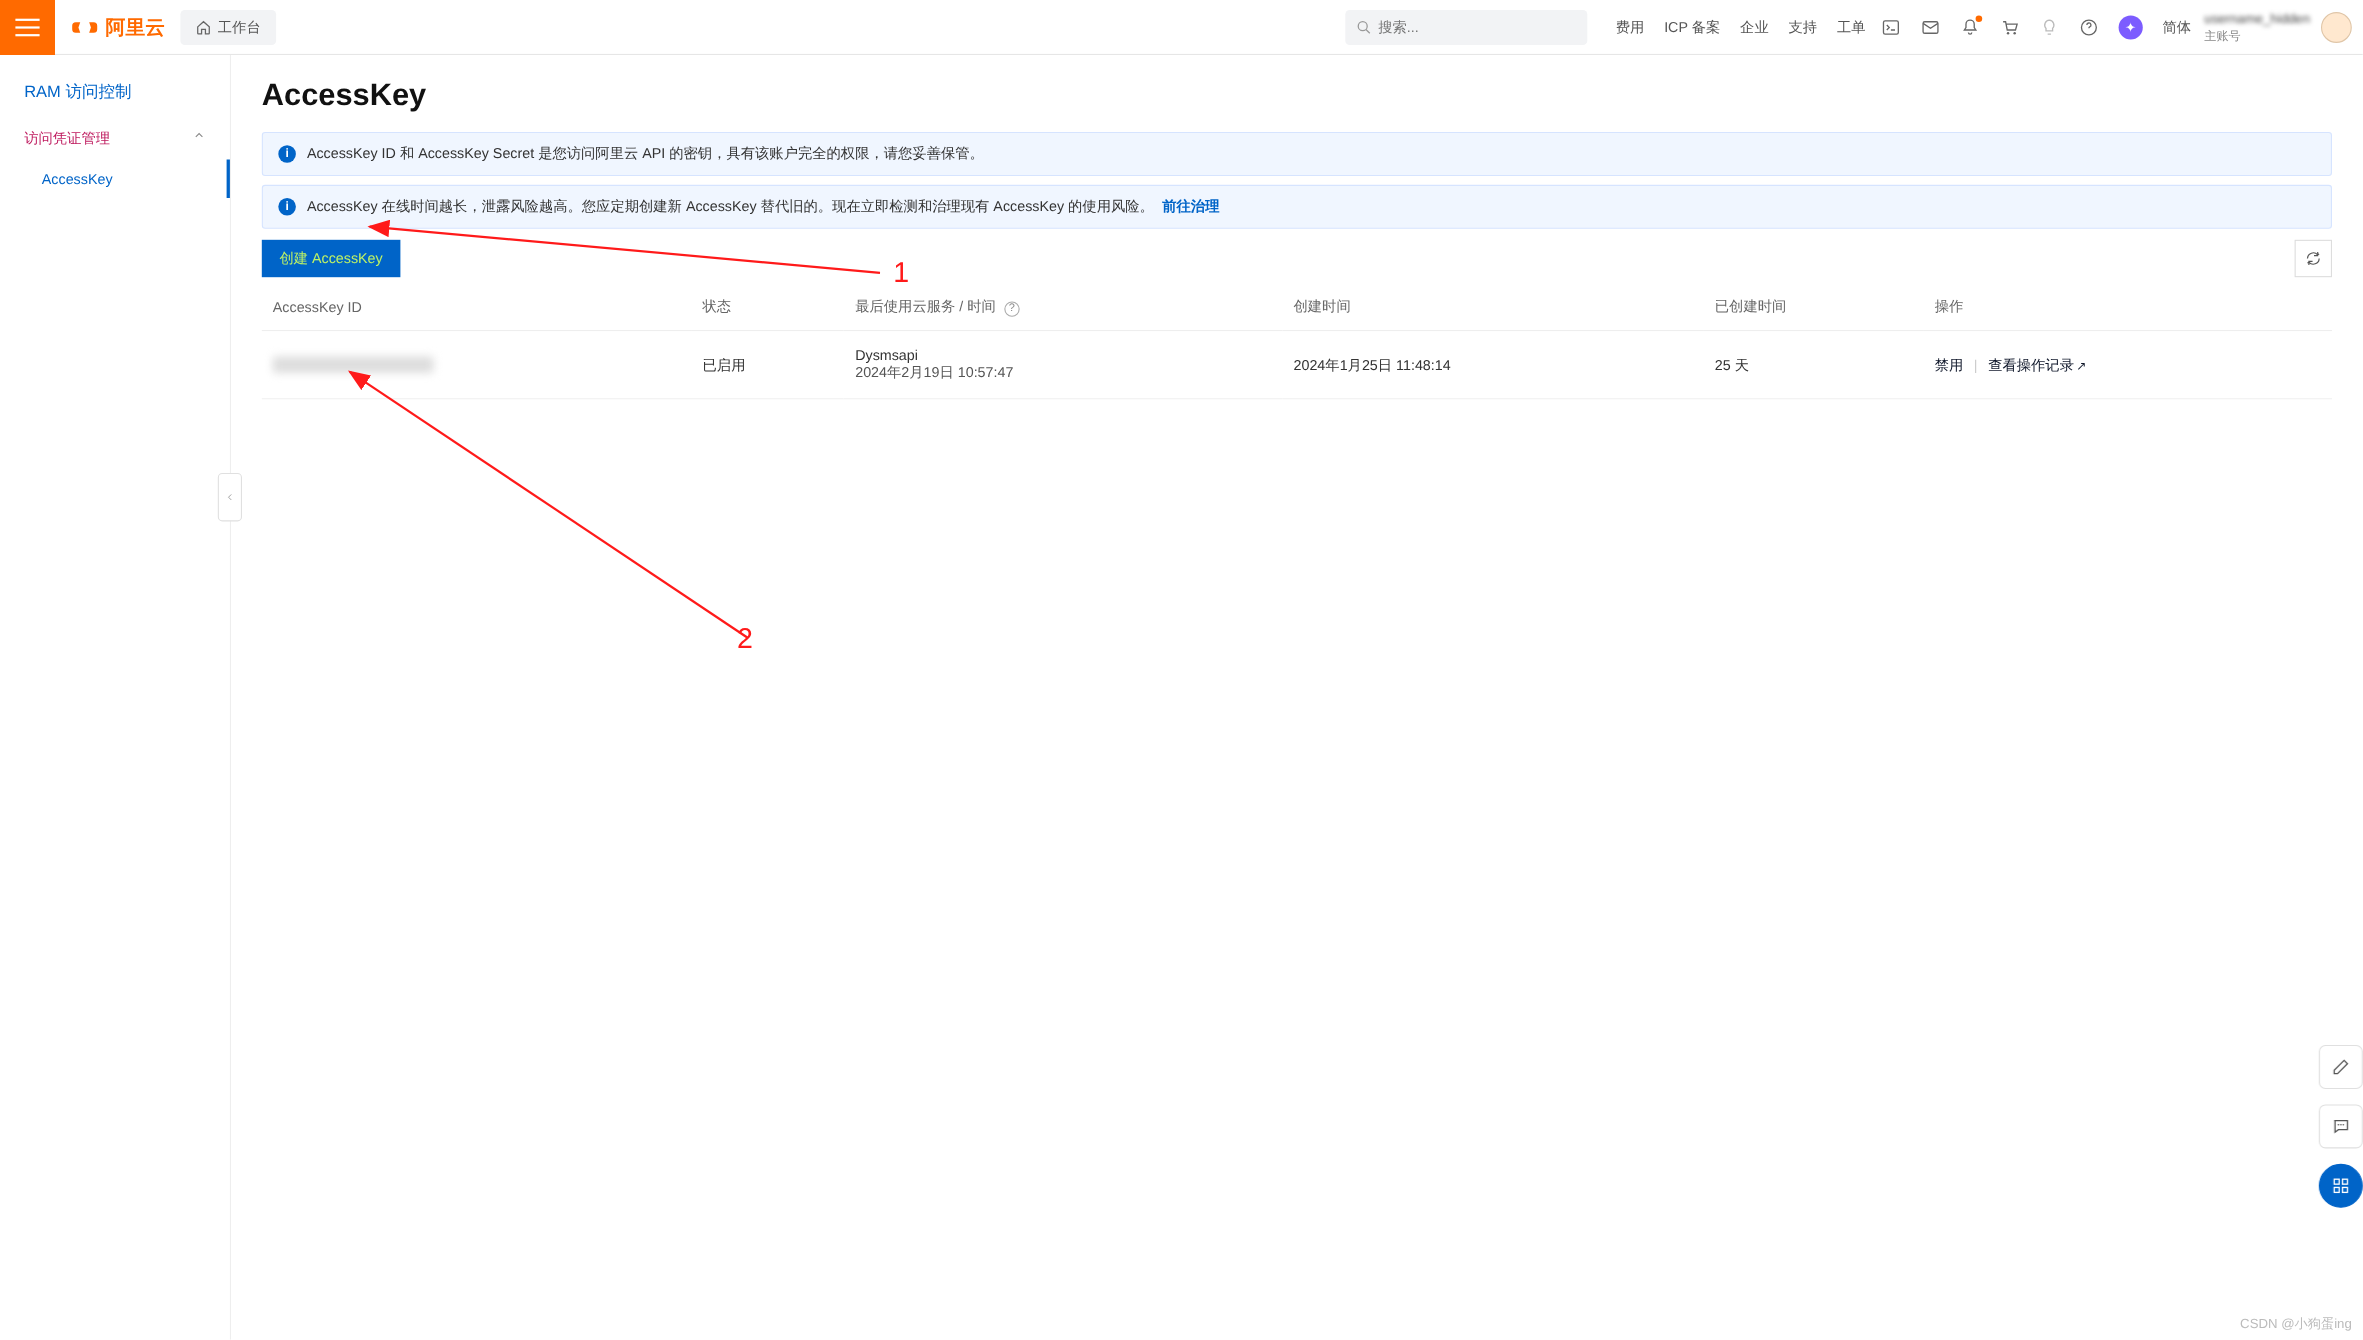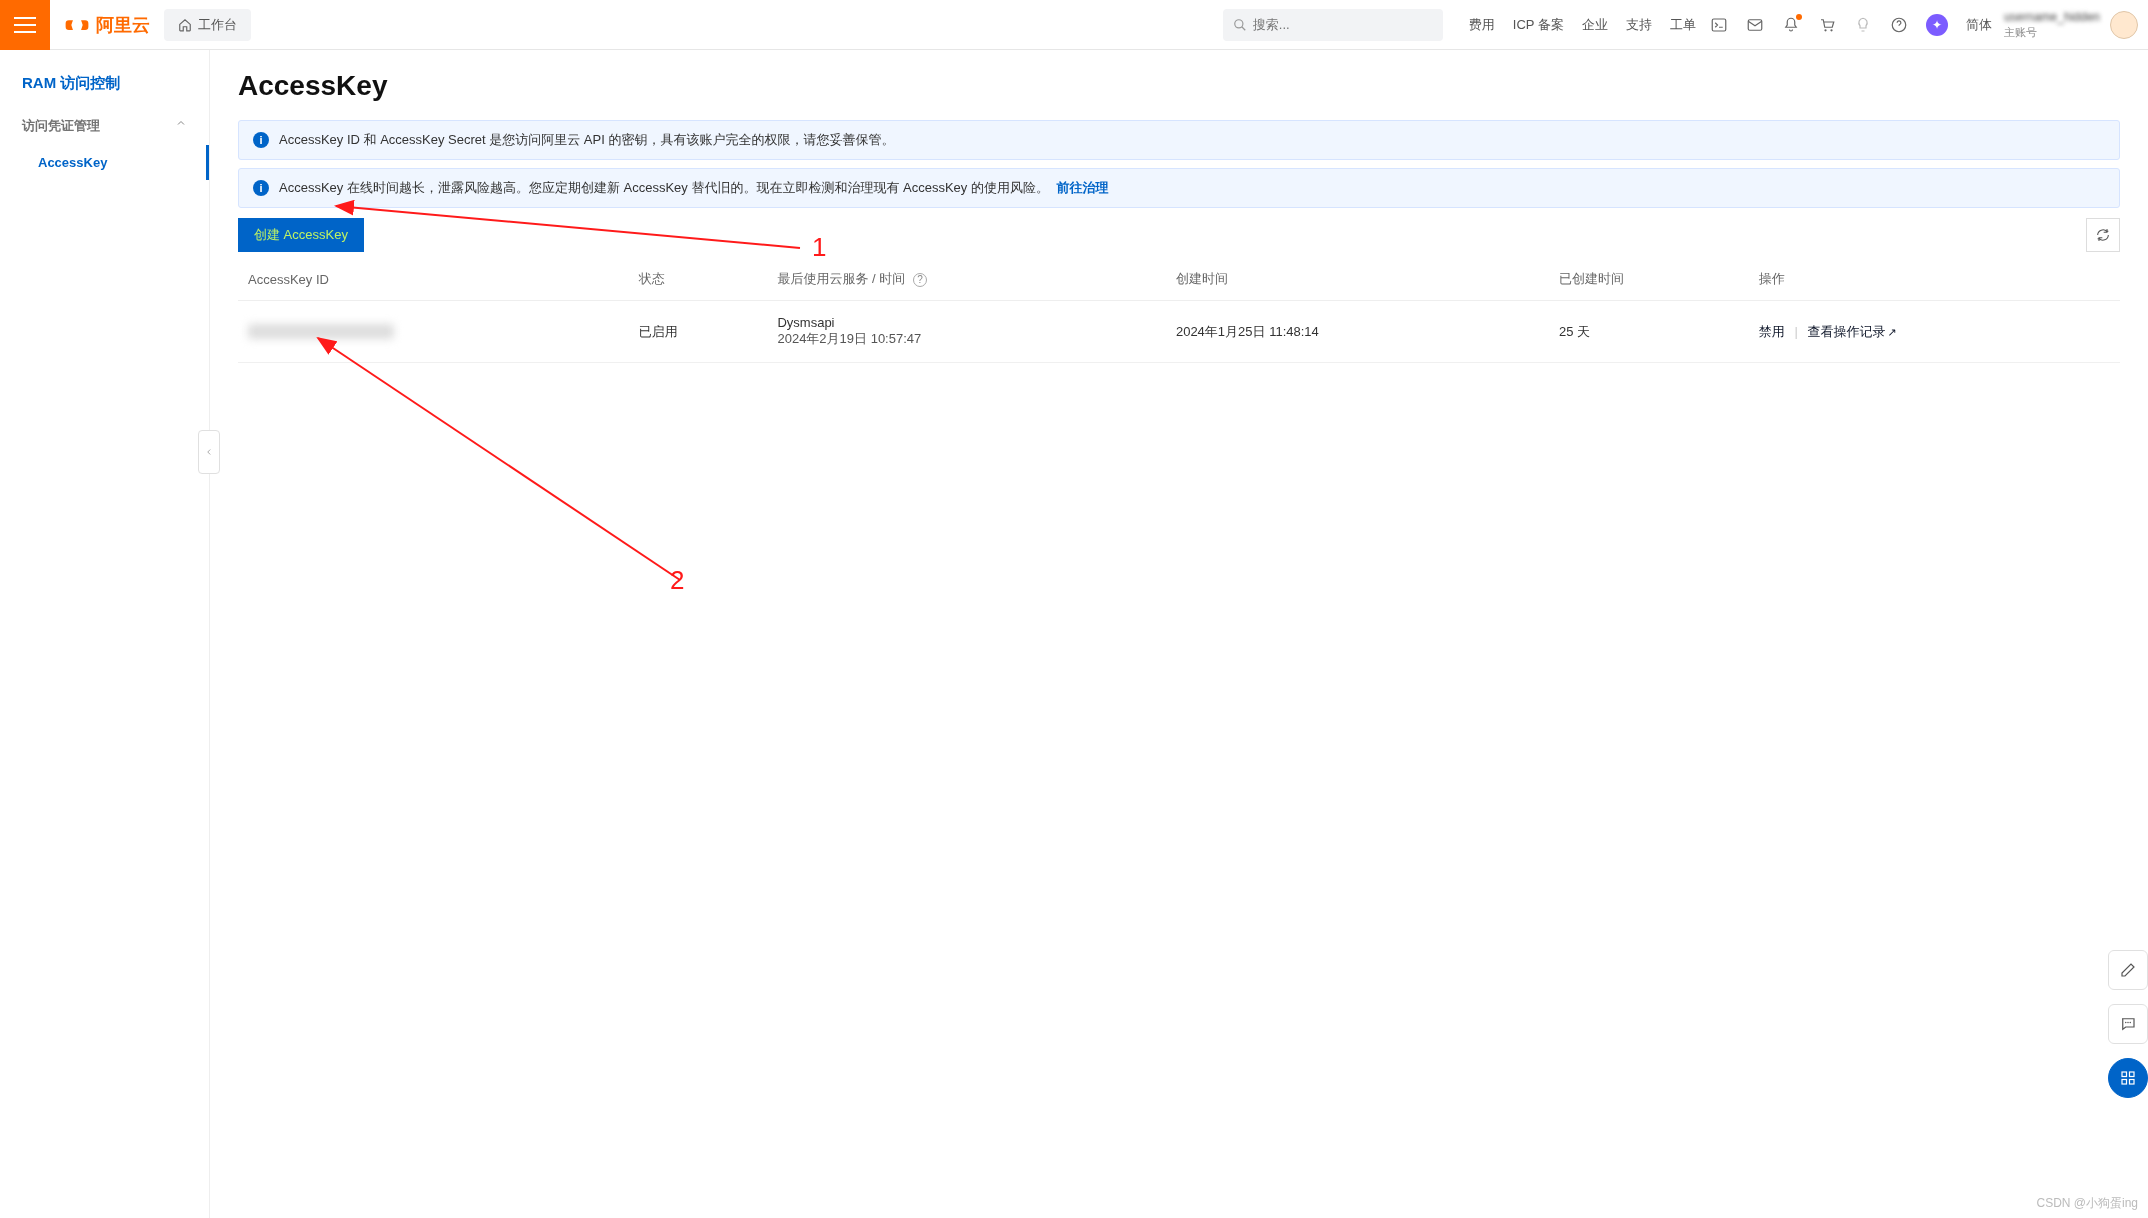--- a/index.html
+++ b/index.html
@@ -17,23 +17,23 @@
   .top-links span { cursor: pointer; }
   .top-icons { display: flex; align-items: center; gap: 18px; color: #666; }
   .top-icons .ic { width: 18px; height: 18px; display: flex; align-items: center; justify-content: center; cursor: pointer; position: relative; }
   .bell-dot::after { content:""; position:absolute; top:-2px; right:-2px; width:6px; height:6px; background:#ff6a00; border-radius:50%; }
   .pill-purple { width: 22px; height: 22px; border-radius: 50%; background: #7c5cff; display:flex;align-items:center;justify-content:center;color:#fff;font-size:12px;}
   .acct { display:flex; align-items:center; gap:10px; margin-left:12px;}
   .acct-text { text-align:right; font-size:12px; color:#444; line-height:1.25; filter: blur(2px);}
   .acct-sub { font-size:11px; color:#888; filter:none;}
   .avatar { width:28px; height:28px; border-radius:50%; background:#ffe8cf; border:1px solid #e0c6a8; }
   .layout { display:flex; height: calc(100vh - 50px); position: relative;}
-  .sidebar { width: 210px; border-right:1px solid #eee; padding-top:14px; position:relative;font-weight:bold; }
+  .sidebar { width: 210px; border-right:1px solid #eee; padding-top:14px; position:relative; }
   .side-title { color:#0064c8; font-size:15px; padding:10px 22px 14px; }
-  .side-item { display:flex; align-items:flex-start; justify-content:space-between; padding:10px 22px; color:#737373; cursor:pointer;}
+  .side-item { display:flex; align-items:flex-start; justify-content:space-between; padding:10px 22px; color:#be185d; cursor:pointer;}
   .side-sub { padding:10px 22px 10px 38px; color:#0064c8; cursor:pointer; border-right:3px solid #0064c8; background:#f5f9ff00;}
   .side-sub.active { border-right:3px solid #0064c8; color:#0064c8;}
   .collapse-handle { position:absolute; top: 380px; left: 198px; width:22px; height:44px; background:#fff; border:1px solid #e0e0e0; border-radius:4px; display:flex; align-items:center; justify-content:center; color:#999; cursor:pointer; z-index:5;}
   .main { flex:1; padding: 20px 28px; overflow:auto; position:relative;}
   h1.page-title { font-size:28px; font-weight:600; margin-bottom:18px; color:#111;}
   .alert { background:#f0f6ff; border:1px solid #d6e4ff; border-radius:3px; padding:10px 14px; display:flex; align-items:center; gap:10px; color:#333; font-size:13px; margin-bottom:8px;}
   .alert .info-ic { width:16px; height:16px; border-radius:50%; background:#0064c8; color:#fff; display:flex;align-items:center;justify-content:center; font-size:11px; font-weight:700; flex-shrink:0;}
   .alert a { color:#0064c8; font-weight:600; text-decoration:none; margin-left:4px;}
   .action-row { display:flex; align-items:center; justify-content:space-between; margin:10px 0 6px;}
   .btn-primary { background:#0064c8; color:#bef264; border:0; height:34px; padding:0 16px; font-size:13px; cursor:pointer;}

